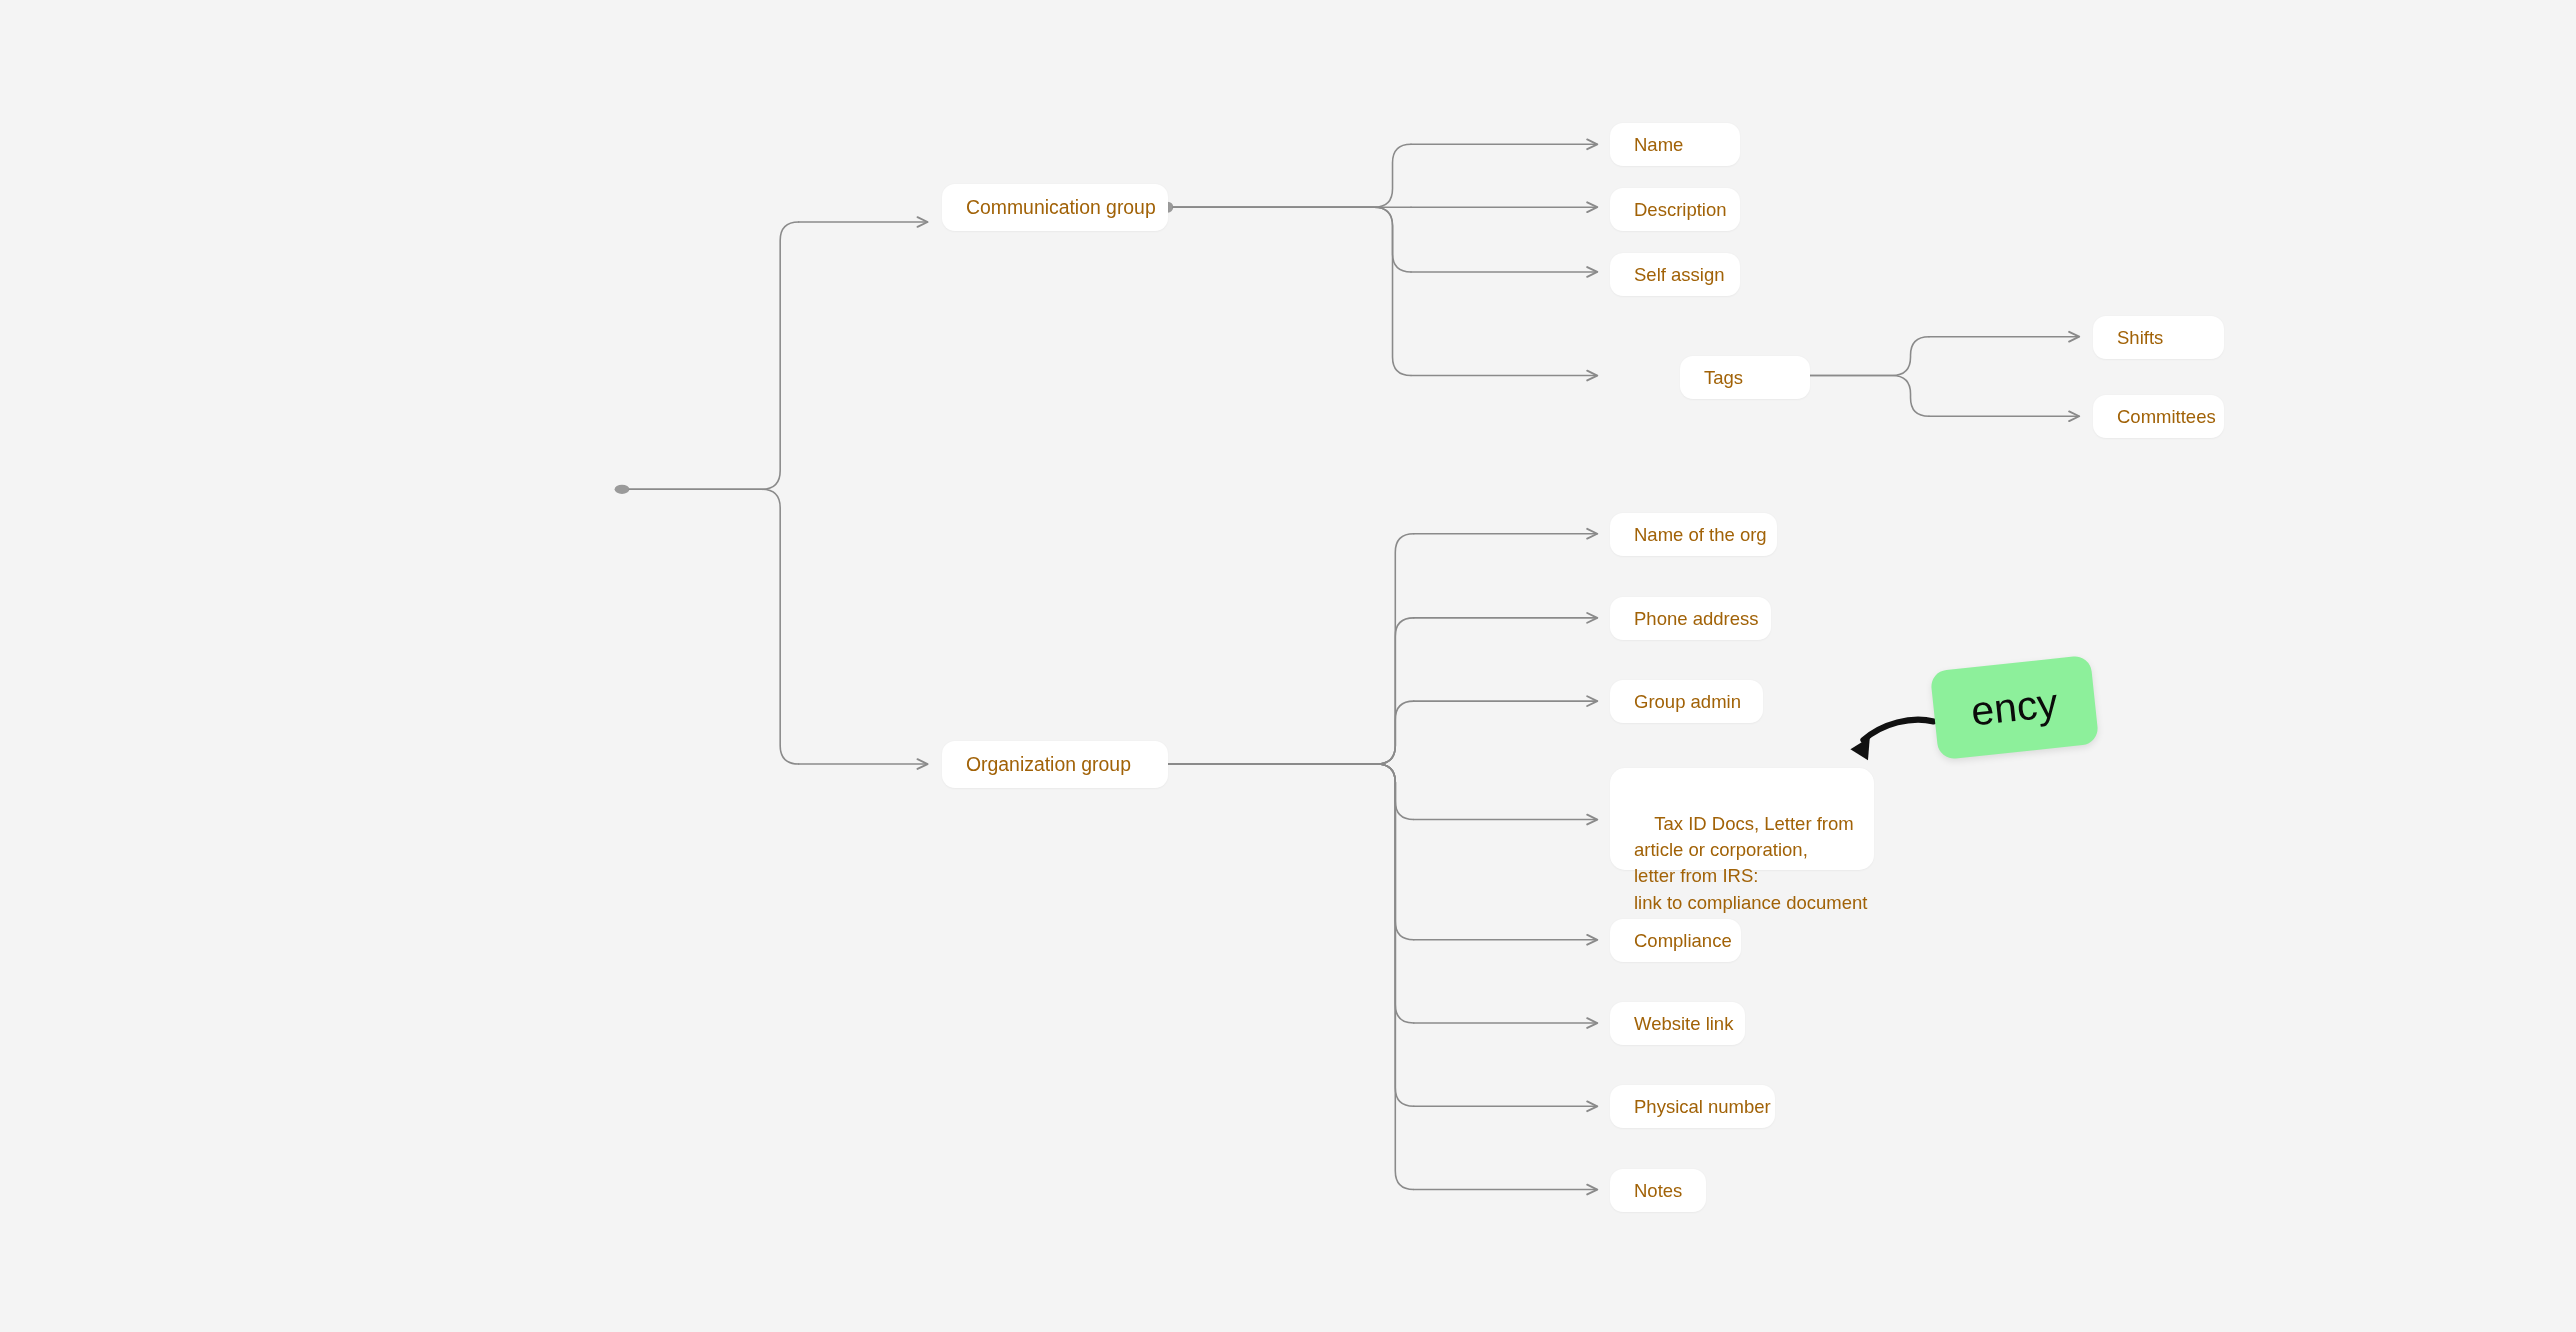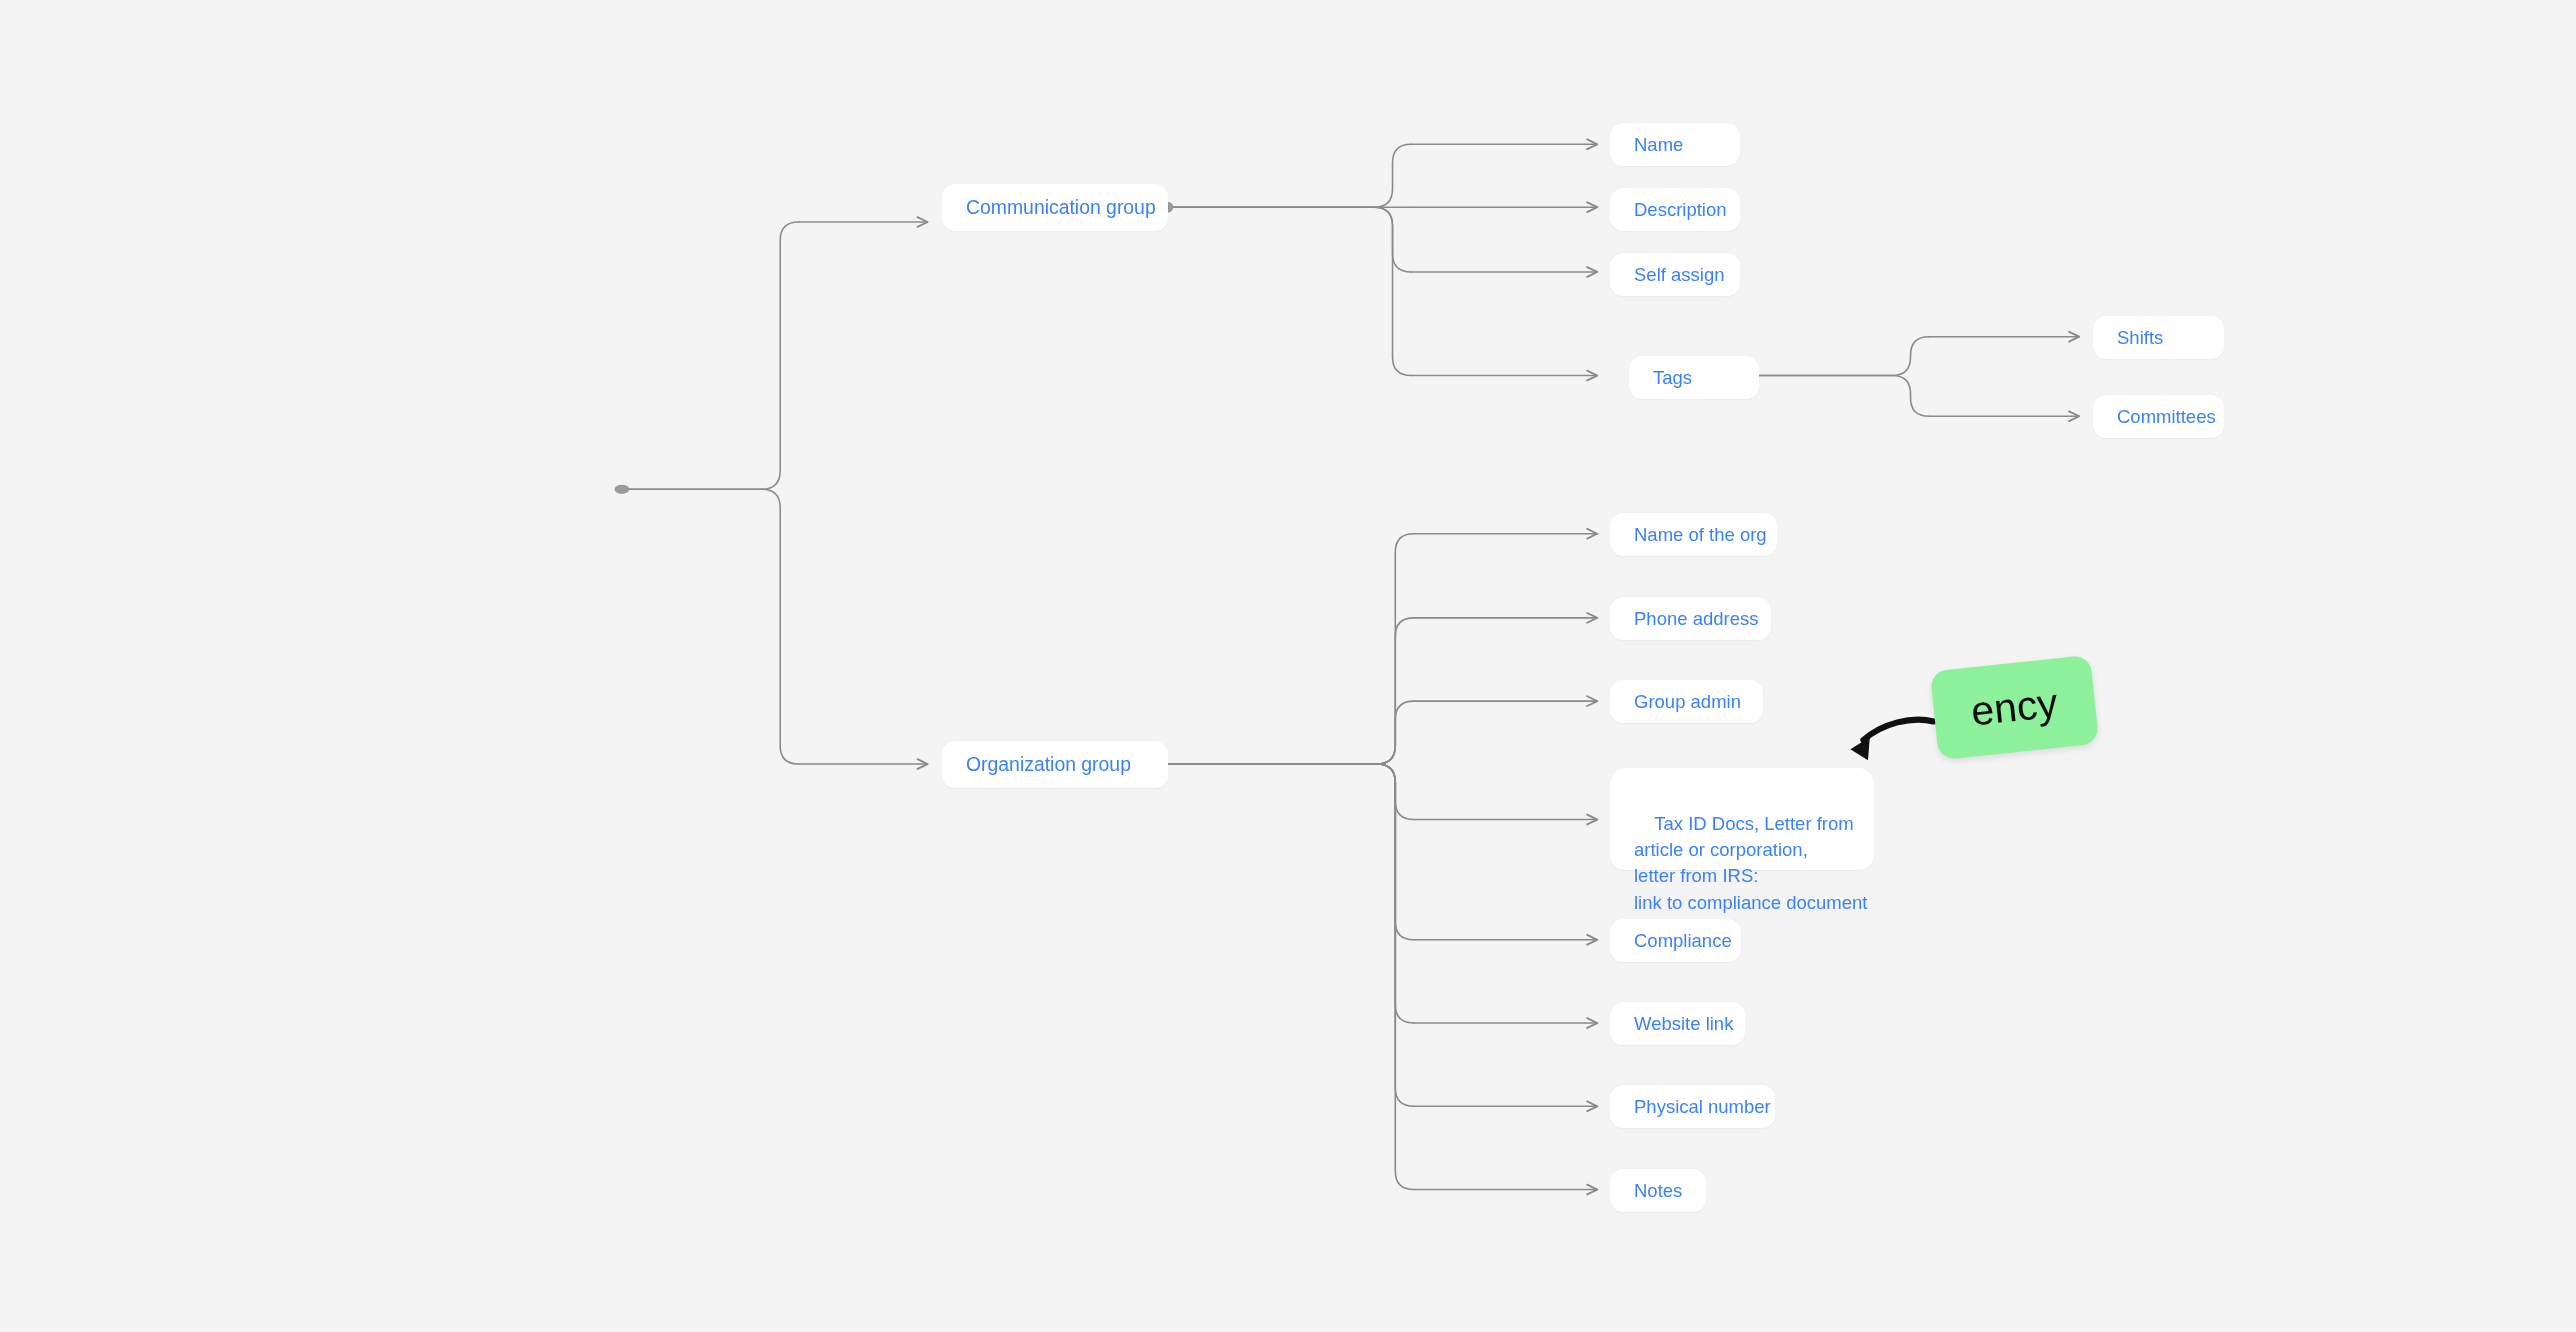--- a/index.html
+++ b/index.html
@@ -22,21 +22,21 @@
     height: 1332px;
     pointer-events: none;
   }
   .node {
     position: absolute;
     background: #ffffff;
     border-radius: 13px;
     box-sizing: border-box;
     display: flex;
     align-items: center;
-    color: #3b82f6;
+    color: #a16207;
     white-space: pre;
     box-shadow: 0 0.9px 1.9px rgba(0,0,0,0.045);
   }
   .node.root {
     border-radius: 16.7px;
     font-size: 26px;
     padding: 0 28px;
   }
   .node.level2 {
     font-size: 19.4px;
@@ -154,21 +154,21 @@
   </div>
 
   <div class="node leaf" style="left:1610px; top:188px; width:130px; height:43px;">
     <span>Description</span>
   </div>
 
   <div class="node leaf" style="left:1610px; top:253px; width:130px; height:43px;">
     <span>Self assign</span>
   </div>
 
-  <div class="node leaf" style="left:1629px; top:356px; width:130px; height:43px;">
+  <div class="node leaf" style="left:1680px; top:356px; width:130px; height:43px;">
     <span>Tags</span>
   </div>
 
   <div class="node leaf" style="left:2093px; top:316px; width:131px; height:43px;">
     <span>Shifts</span>
   </div>
 
   <div class="node leaf" style="left:2093px; top:395px; width:131px; height:43px;">
     <span>Committees</span>
   </div>

